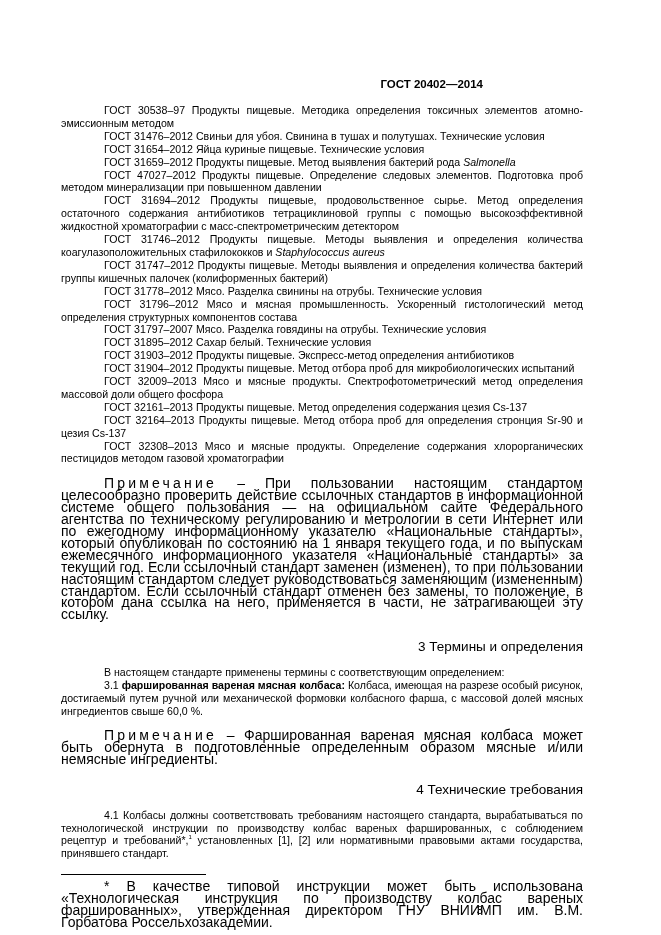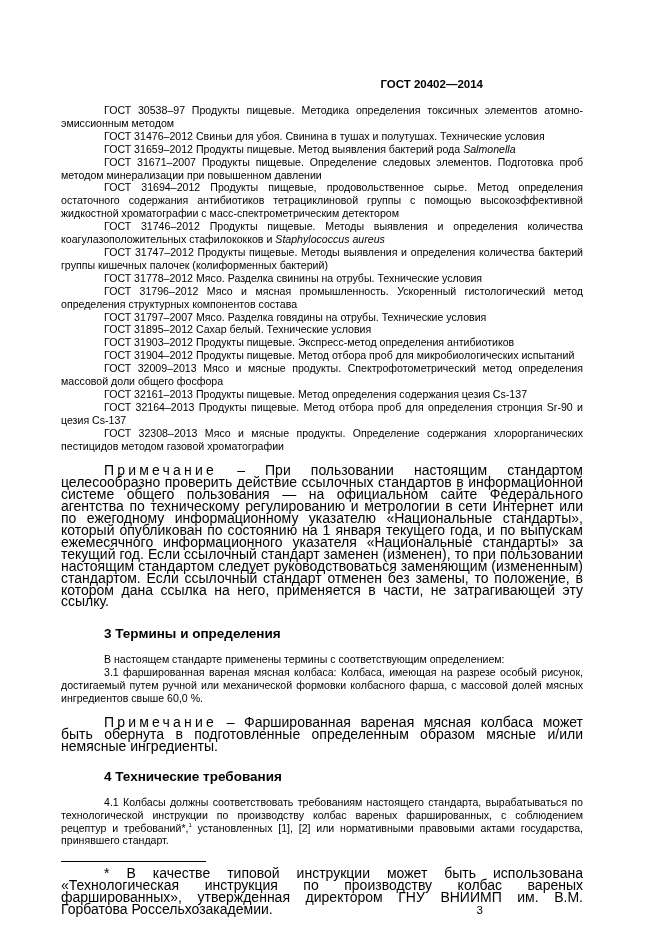--- a/index.html
+++ b/index.html
@@ -5,39 +5,40 @@
   html, body { margin: 0; padding: 0; background: #ffffff; }
   body { width: 661px; height: 935px; position: relative; overflow: hidden;
          font-family: "Liberation Sans", sans-serif; color: #000; }
   .page { position: absolute; left: 0; top: 18px; width: 563px; height: 935px; }
   .header { position: absolute; top: 60px; right: 80px; font-weight: bold; font-size: 11.5px; }
   .content { position: absolute; left: 61px; top: 86px; width: 522px; }
   .p { font-size: 10.6px; line-height: 12.9px; text-align: justify; text-indent: 43px; margin: 0; }
   .p.last-left { text-align-last: left; }
   .note { font-size: 14px; line-height: 11.9px; text-align: justify; text-indent: 43px; margin: 0; }
   .spaced { letter-spacing: 3.2px; }
-  .h { font-size: 13.5px; font-weight: bold; margin: 0; padding-left: 43px; }
+  .h { font-size: 13.5px; font-weight: normal; margin: 0; padding-left: 43px; text-align: right; }
   .i { font-style: italic; }
-  .b { font-weight: normal; }
+  .b { font-weight: bold; }
   sup { font-size: 6px; vertical-align: super; line-height: 0; }
   .rule { width: 145px; height: 0; border-top: 1.5px solid #000; margin: 0; }
   .pagenum { position: absolute; right: 80px; top: 886px; font-size: 11.5px; }
 </style>
 </head>
 <body>
 
 <div class="page">
   <div class="header">ГОСТ 20402—2014</div>
 
   <div class="content">
     <div>
       <p class="p last-left">ГОСТ 30538–97 Продукты пищевые. Методика определения токсичных элементов атомно-эмиссионным методом</p>
       <p class="p">ГОСТ 31476–2012 Свиньи для убоя. Свинина в тушах и полутушах. Технические условия</p>
+      <p class="p">ГОСТ 31654–2012 Яйца куриные пищевые. Технические условия</p>
       <p class="p"><span>ГОСТ 31659–2012 Продукты пищевые. Метод выявления бактерий рода </span><span class="i">Salmonella</span></p>
-      <p class="p last-left">ГОСТ 31671–2007 Продукты пищевые. Определение следовых элементов. Подготовка проб методом минерализации при повышенном давлении</p>
+      <p class="p last-left">ГОСТ 47027–2012 Продукты пищевые. Определение следовых элементов. Подготовка проб методом минерализации при повышенном давлении</p>
       <p class="p last-left">ГОСТ 31694–2012 Продукты пищевые, продовольственное сырье. Метод определения остаточного содержания антибиотиков тетрациклиновой группы с помощью высокоэффективной жидкостной хроматографии с масс-спектрометрическим детектором</p>
       <p class="p last-left"><span>ГОСТ 31746–2012 Продукты пищевые. Методы выявления и определения количества коагулазоположительных стафилококков и </span><span class="i">Staphylococcus aureus</span></p>
       <p class="p last-left">ГОСТ 31747–2012 Продукты пищевые. Методы выявления и определения количества бактерий группы кишечных палочек (колиформенных бактерий)</p>
       <p class="p">ГОСТ 31778–2012 Мясо. Разделка свинины на отрубы. Технические условия</p>
       <p class="p last-left">ГОСТ 31796–2012 Мясо и мясная промышленность. Ускоренный гистологический метод определения структурных компонентов состава</p>
       <p class="p">ГОСТ 31797–2007 Мясо. Разделка говядины на отрубы. Технические условия</p>
       <p class="p">ГОСТ 31895–2012 Сахар белый. Технические условия</p>
       <p class="p">ГОСТ 31903–2012 Продукты пищевые. Экспресс-метод определения антибиотиков</p>
       <p class="p">ГОСТ 31904–2012 Продукты пищевые. Метод отбора проб для микробиологических испытаний</p>
       <p class="p last-left">ГОСТ 32009–2013 Мясо и мясные продукты. Спектрофотометрический метод определения массовой доли общего фосфора</p>

